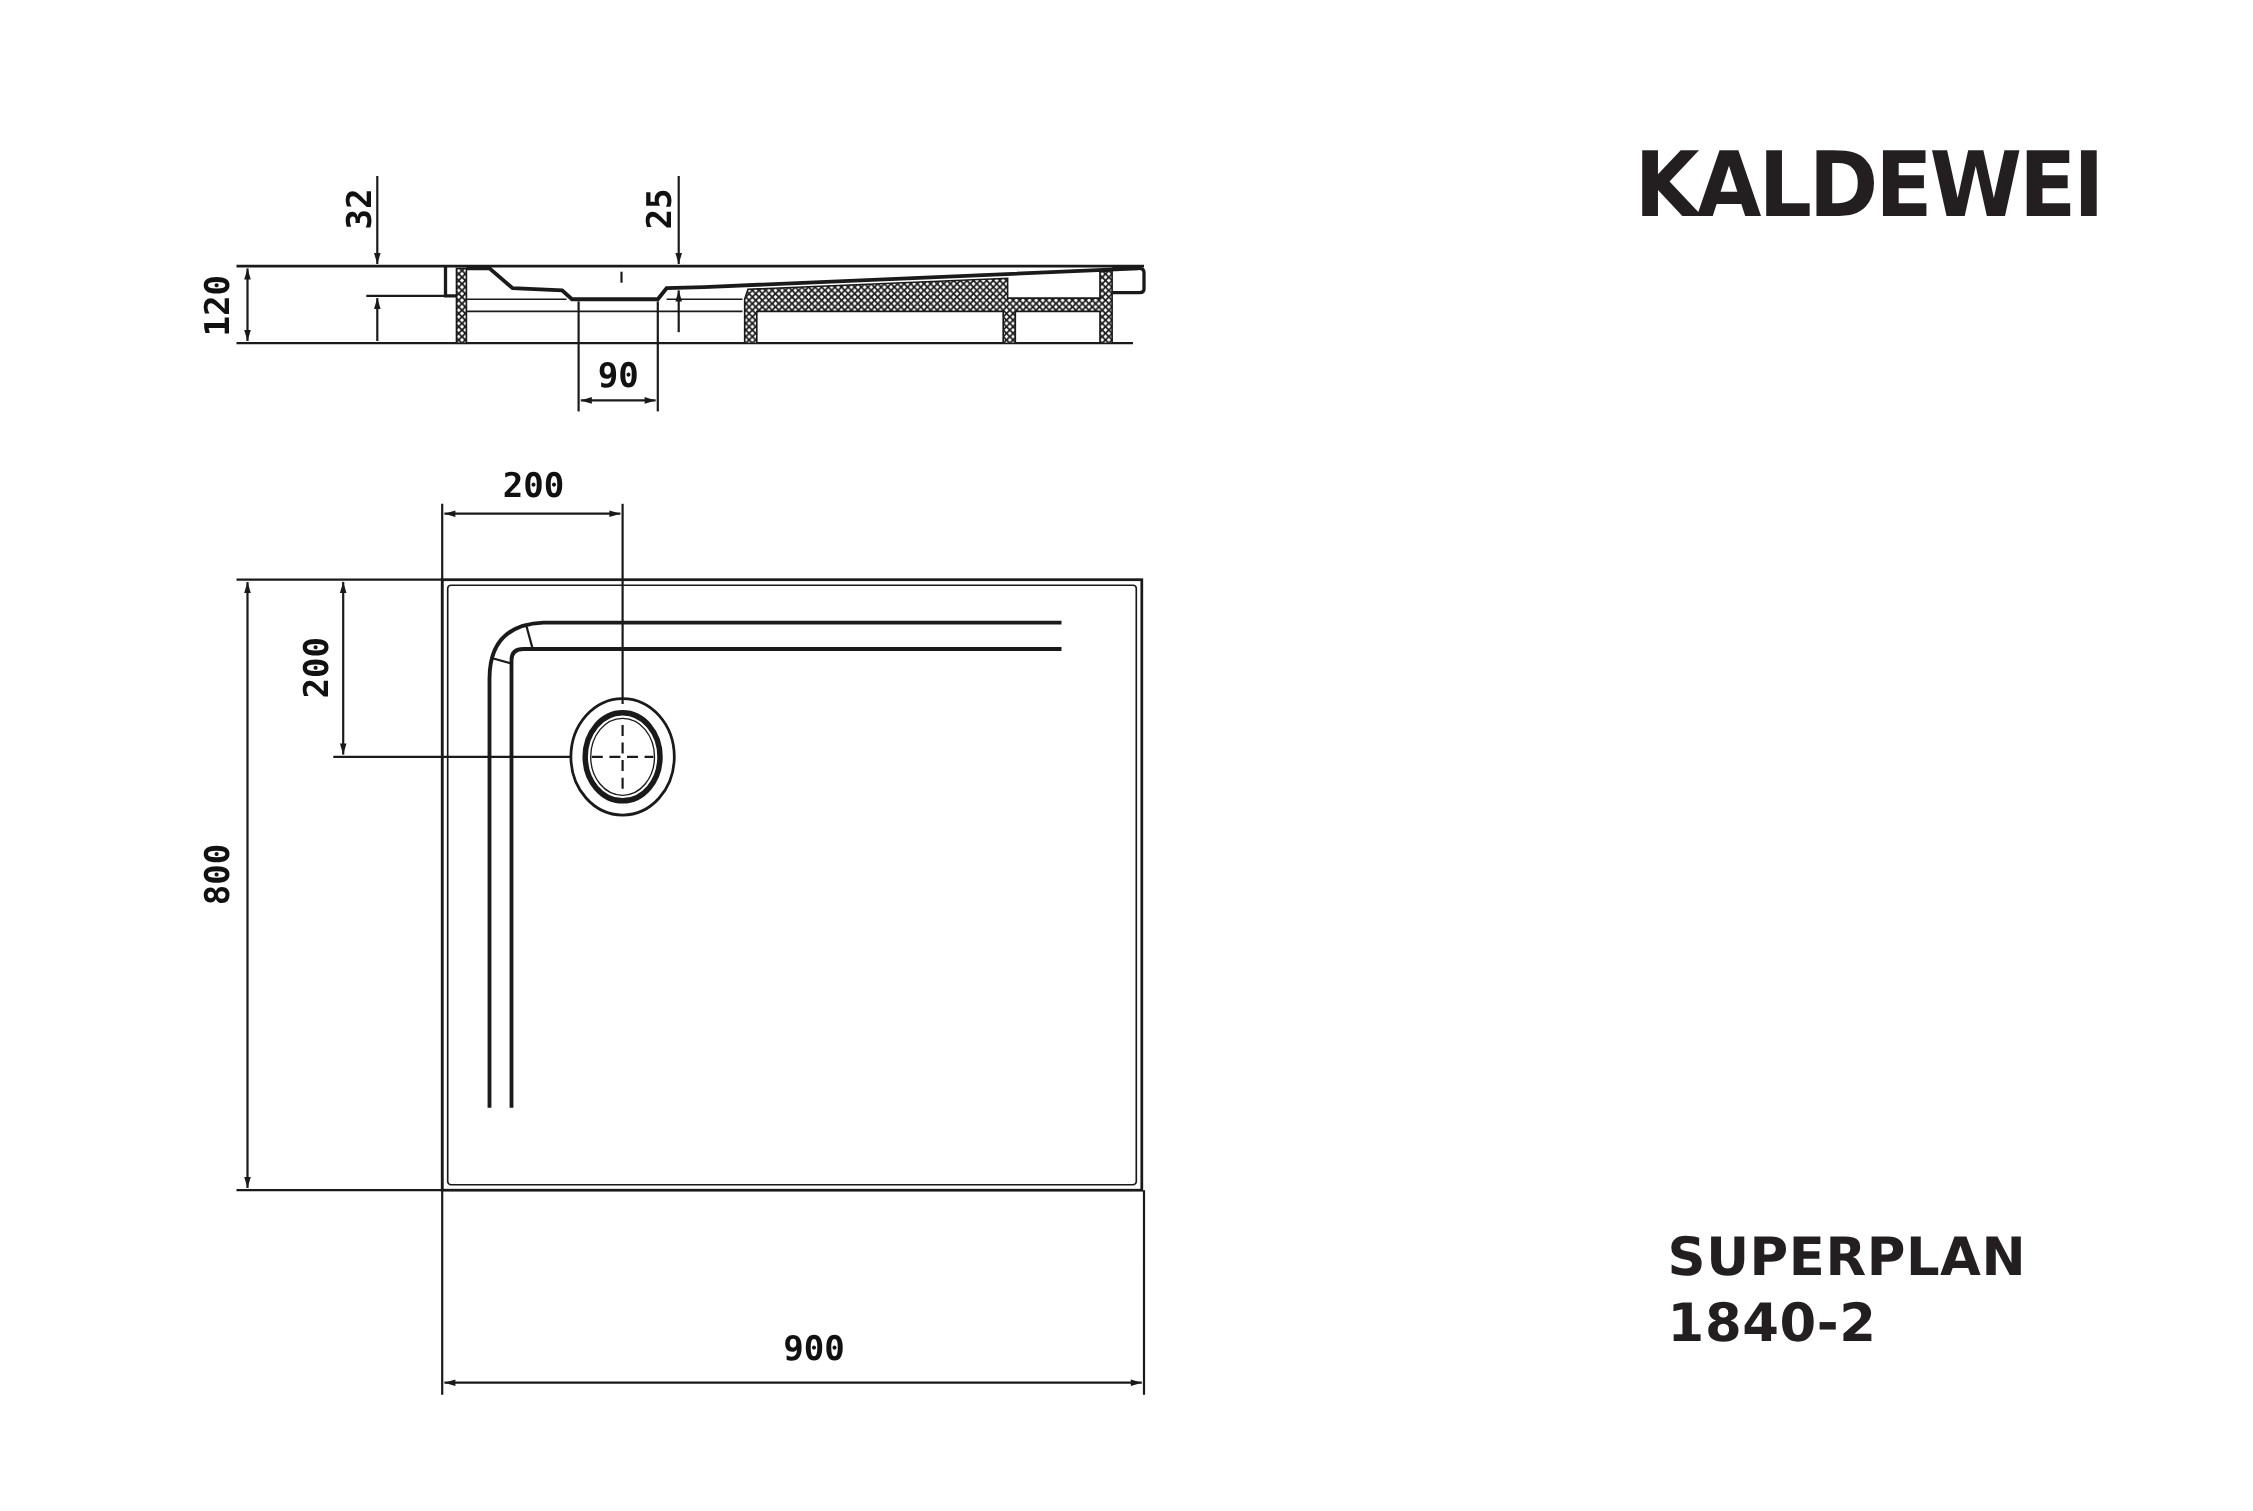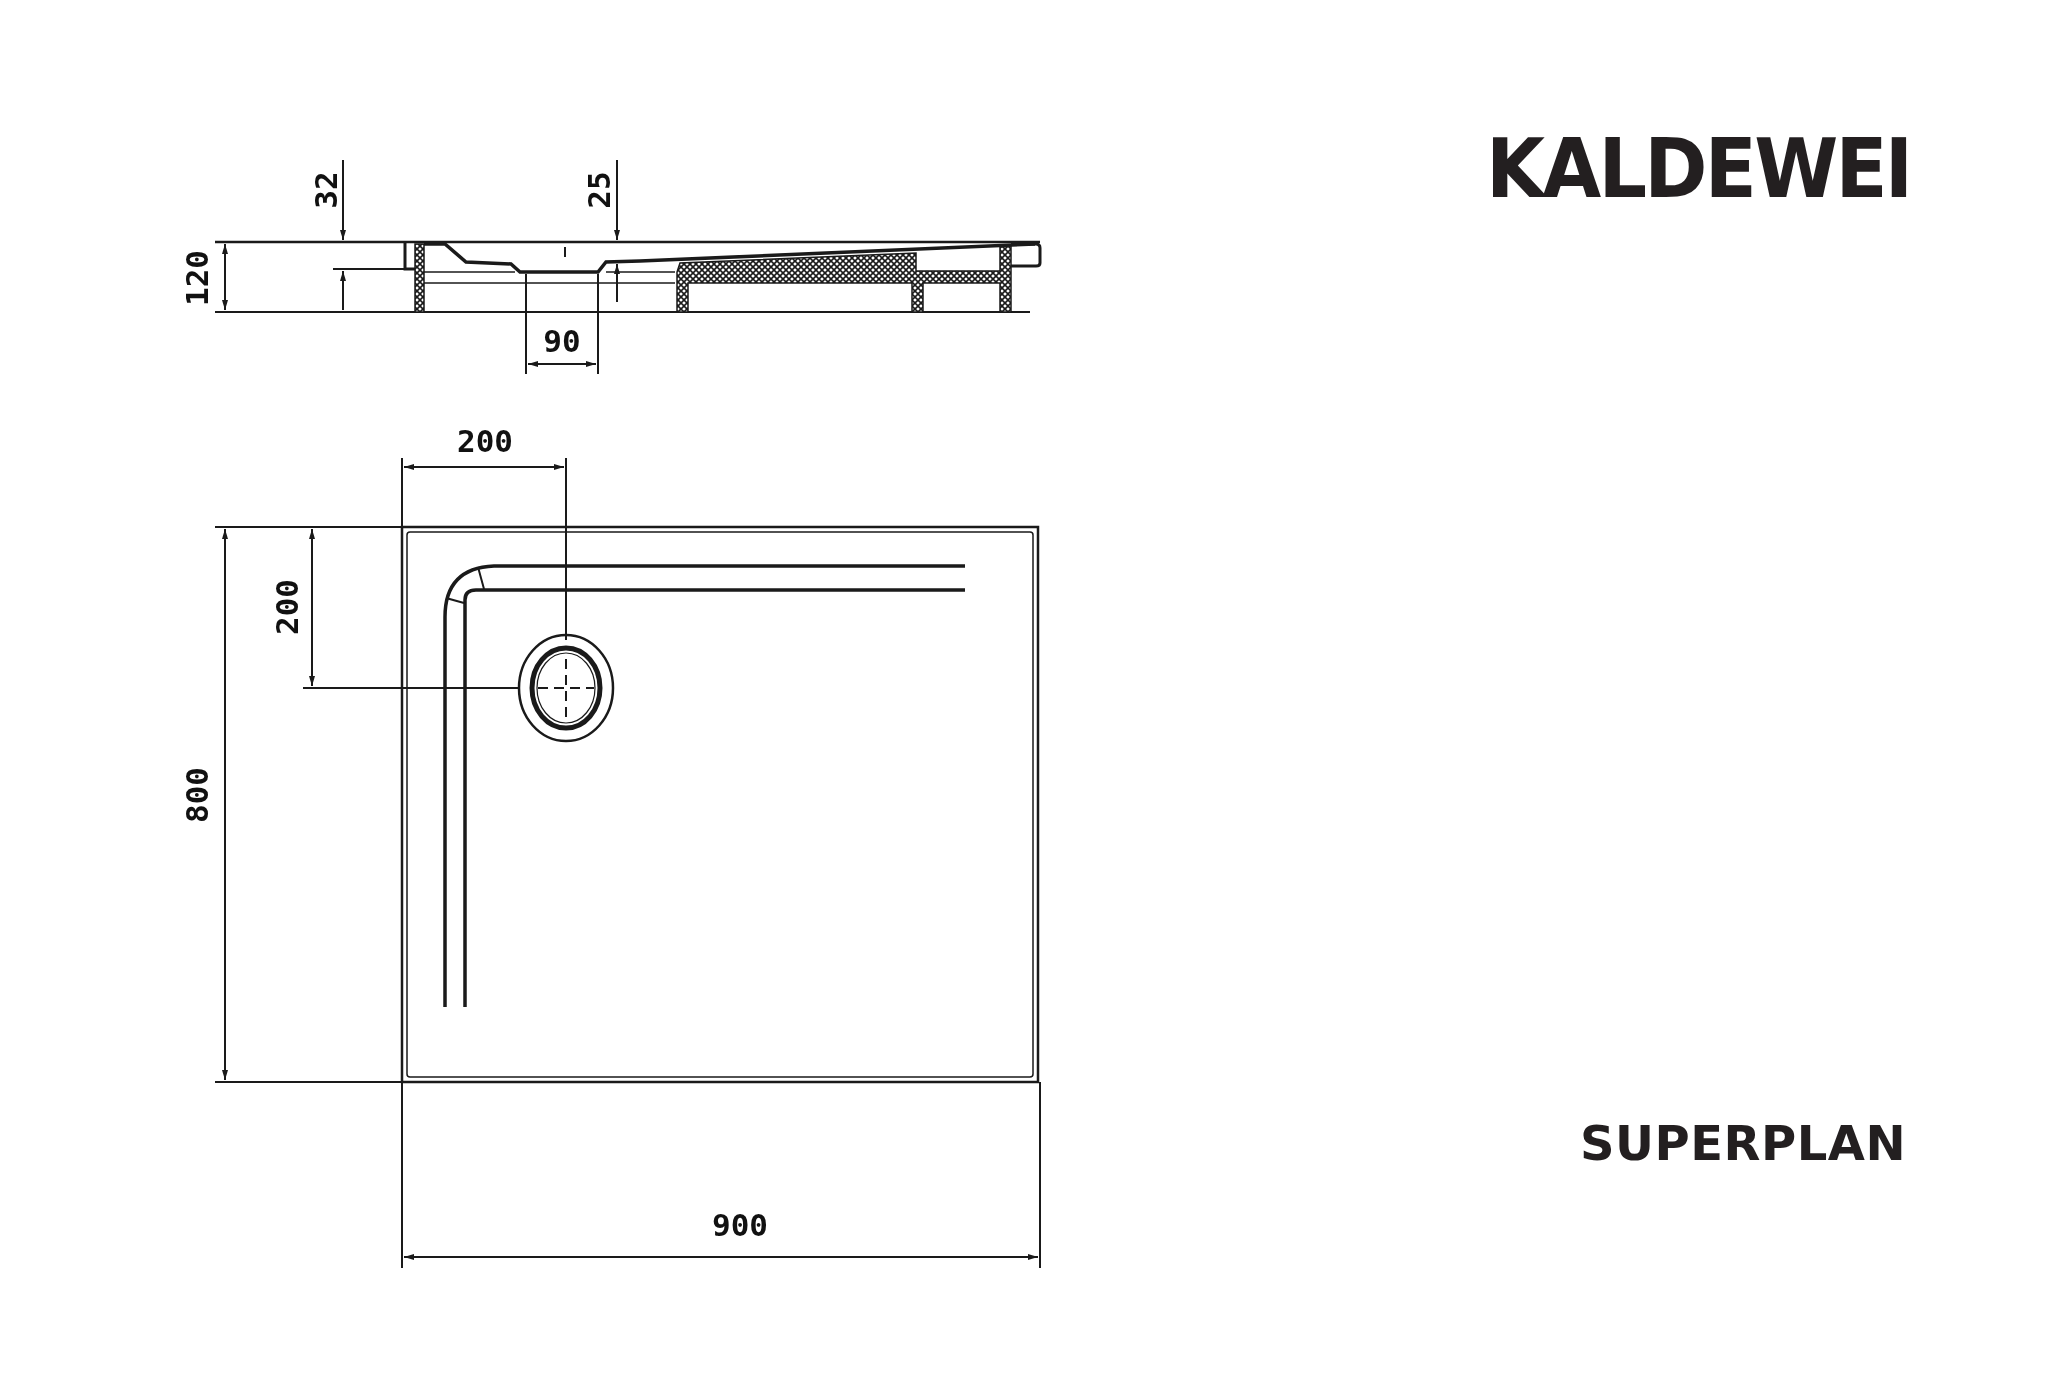--- a/index.html
+++ b/index.html
@@ -1,27 +1,28 @@
 <!DOCTYPE html>
 <html><head>
 <meta charset="utf-8">
 <style>
   html, body { margin:0; padding:0; background:#ffffff; }
   body { width:2048px; height:1374px; position:relative; overflow:hidden; font-family:"DejaVu Sans", sans-serif; }
   .brand { position:absolute; left:1486px; top:128px; font-family:"DejaVu Sans", sans-serif; font-weight:bold; font-size:82px; letter-spacing:-3px; color:#231f20; line-height:1; transform:scaleX(0.93); transform-origin:left top; }
-  .product { position:absolute; left:1580px; top:1113px; font-family:"DejaVu Sans", sans-serif; font-weight:bold; font-size:48px; color:#231f20; line-height:60px; letter-spacing:0.5px; }
+  .product { position:absolute; left:1516px; top:1113px; font-family:"DejaVu Sans", sans-serif; font-weight:bold; font-size:48px; color:#231f20; line-height:60px; letter-spacing:0.5px; }
   svg { position:absolute; left:0; top:0; }
   .dimtext { font-family:"DejaVu Sans Mono", monospace; font-weight:bold; font-size:31px; fill:#111; }
 </style>
 </head>
 <body>
 
 <div class="brand">KALDEWEI</div>
 <div class="product">
   <div>SUPERPLAN</div>
+  <div>1840-2</div>
 </div>
 
 <svg width="2048" height="1374" viewBox="0 0 2048 1374">
   <defs>
     <pattern id="hatch" width="6" height="6" patternUnits="userSpaceOnUse">
       <rect width="6" height="6" fill="#ffffff"></rect>
       <path d="M0,0 L6,6 M6,0 L0,6" stroke="#1a1a1a" stroke-width="1.6"></path>
     </pattern>
     <marker id="arr" viewBox="0 0 10 10" refX="10" refY="5" markerWidth="14" markerHeight="10" orient="auto-start-reverse" markerUnits="userSpaceOnUse">
       <path d="M0,2 L10,5 L0,8 z" fill="#1a1a1a"></path>

